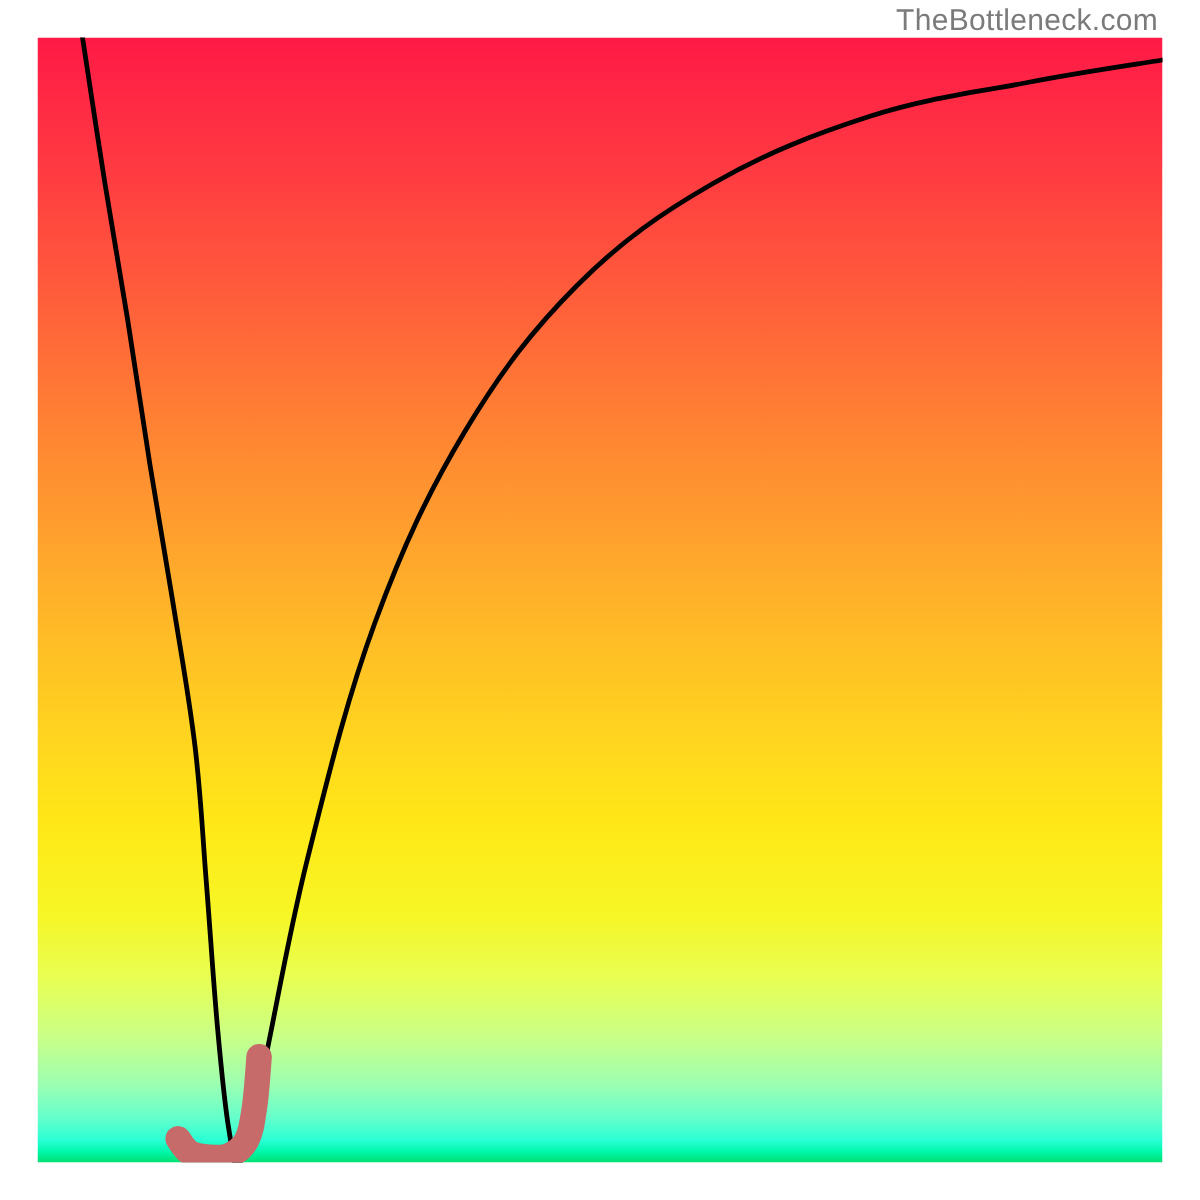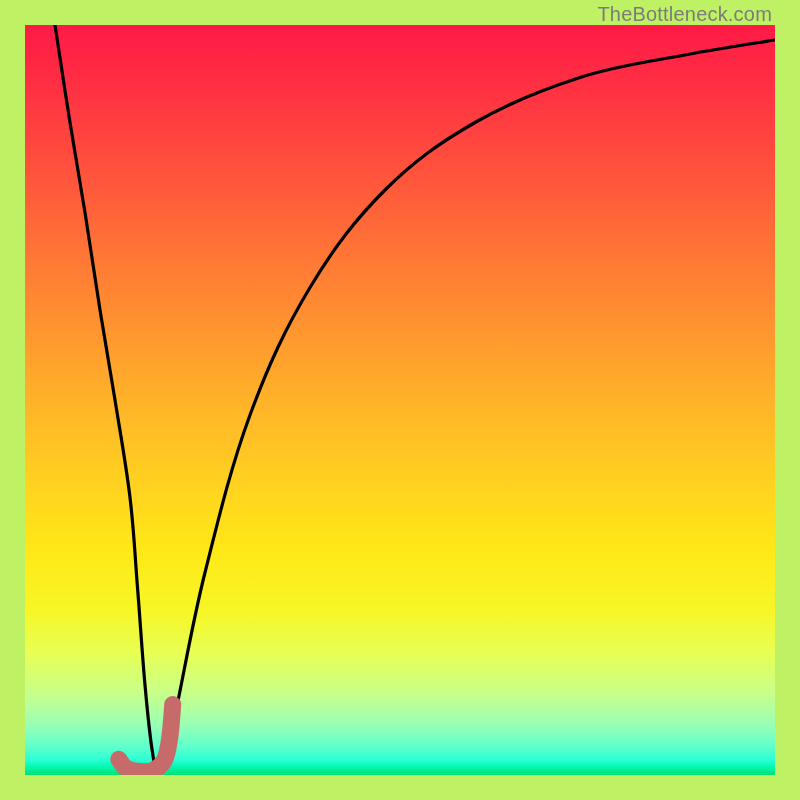--- a/index.html
+++ b/index.html
@@ -9,21 +9,21 @@
     height: 800px;
     overflow: hidden;
     background: #000;
     font-family: Arial, Helvetica, sans-serif;
   }
   .frame {
     position: absolute;
     top: 0; left: 0;
     width: 800px;
     height: 800px;
-    background: #bef264;
+    background: #ffffff;
   }
   .plot-area {
     position: absolute;
     top: 25px;
     left: 25px;
     width: 750px;
     height: 750px;
     overflow: hidden;
   }
   .gradient {

